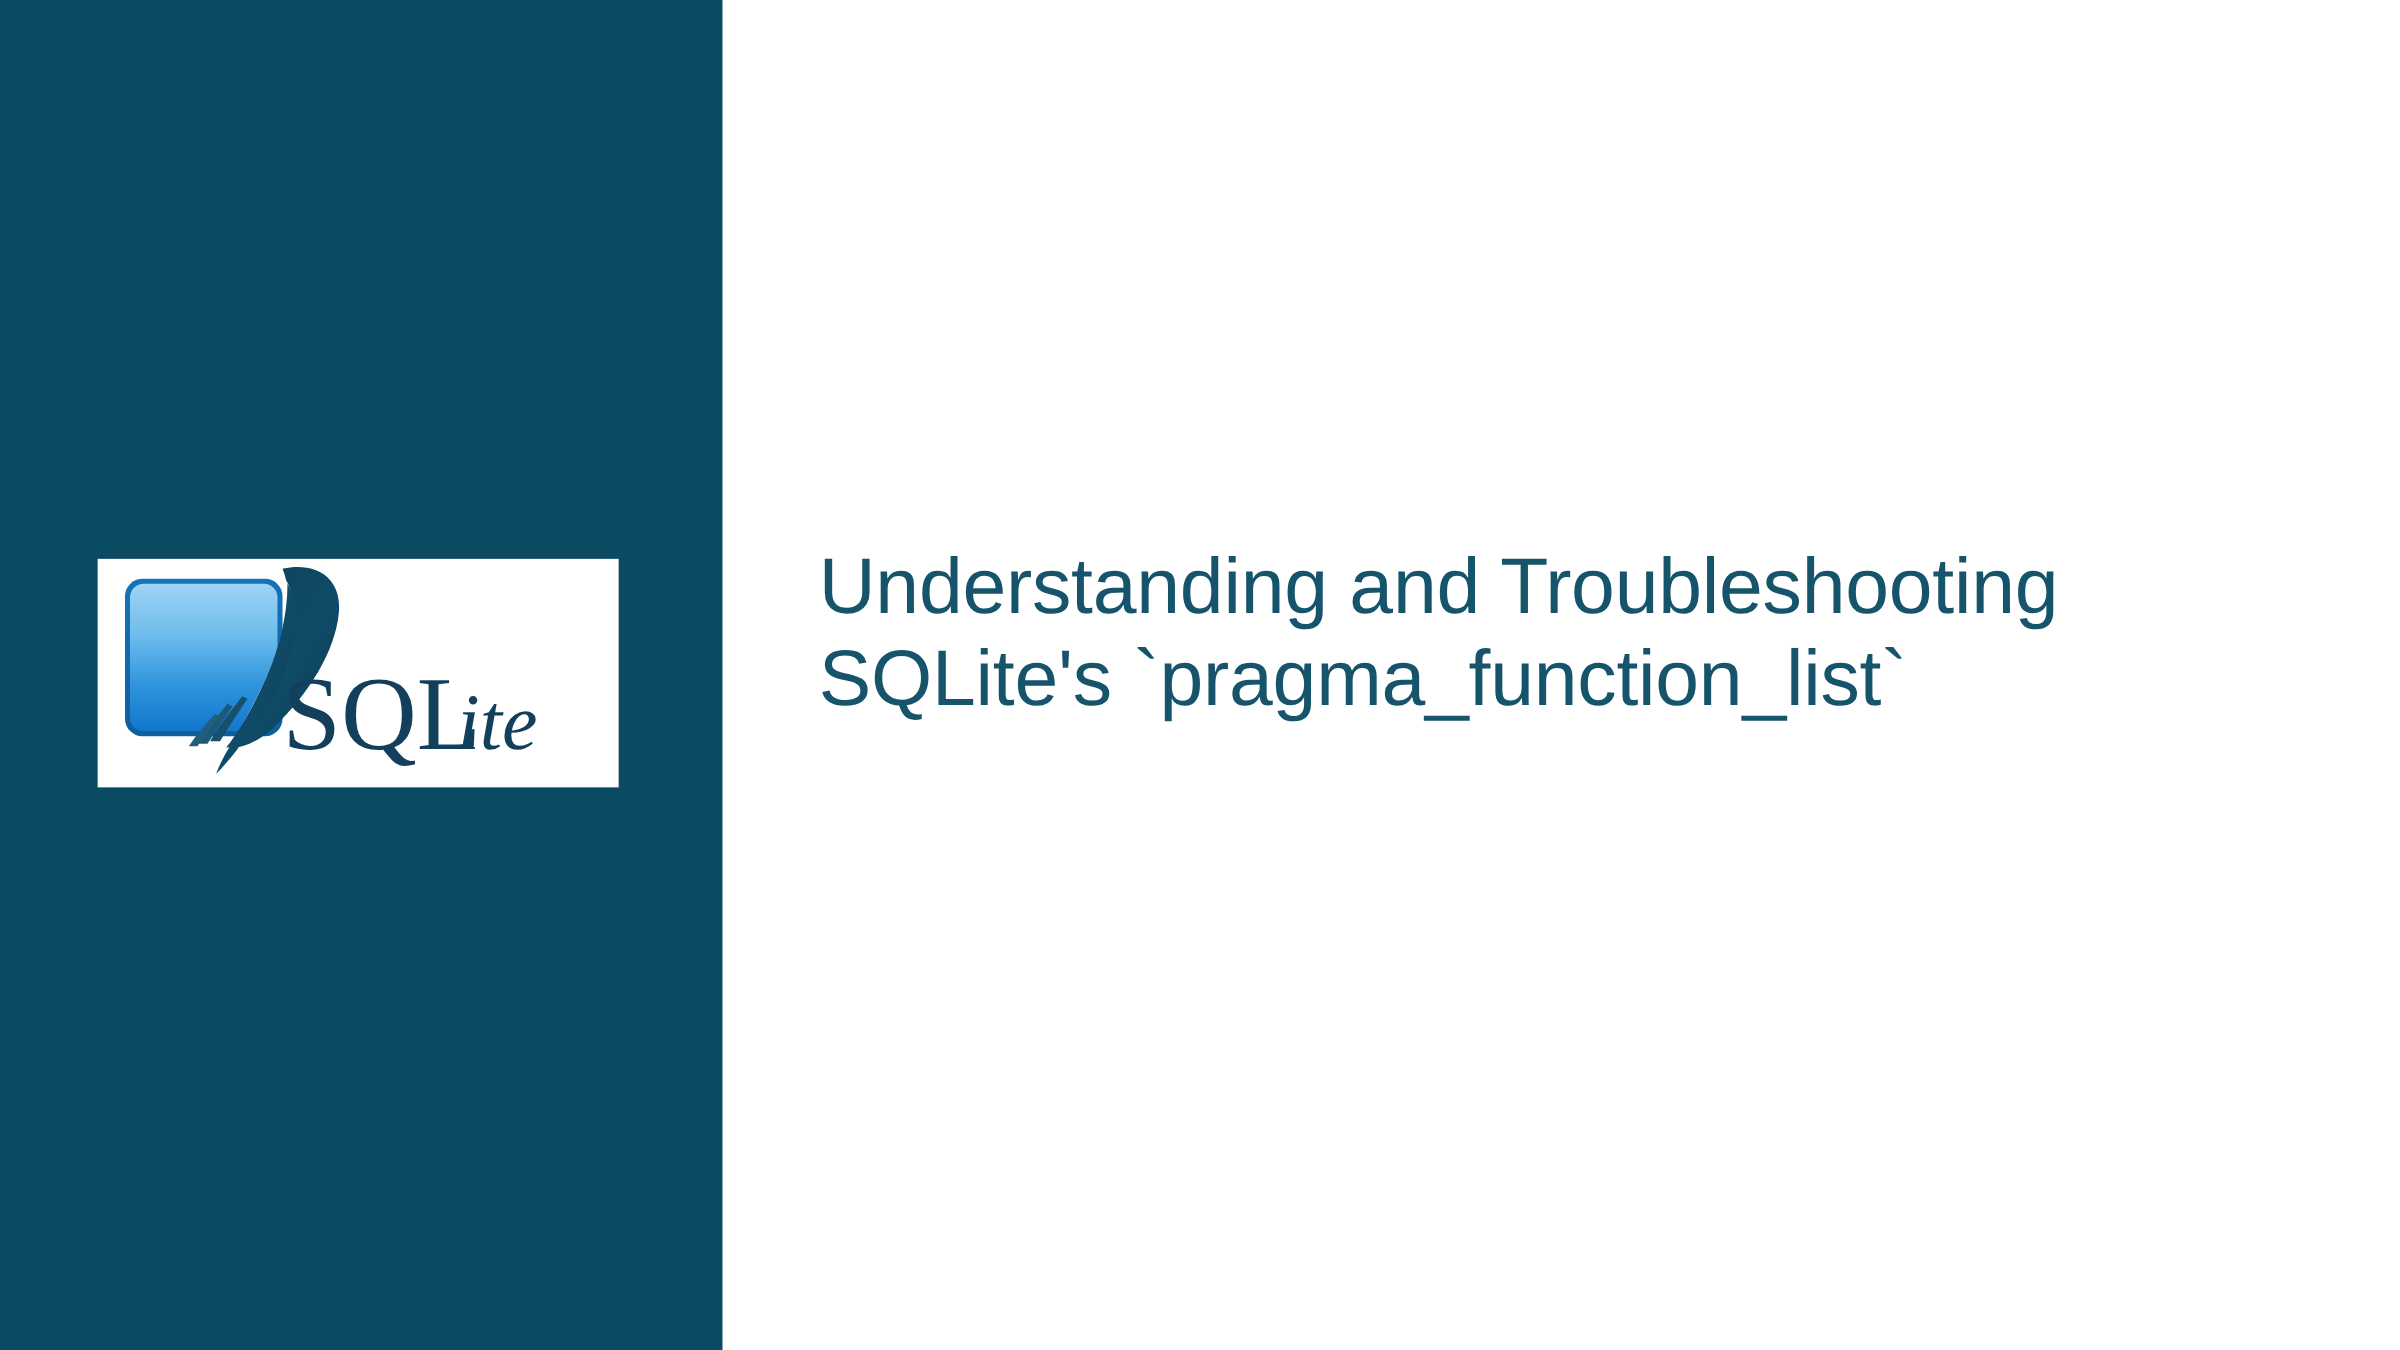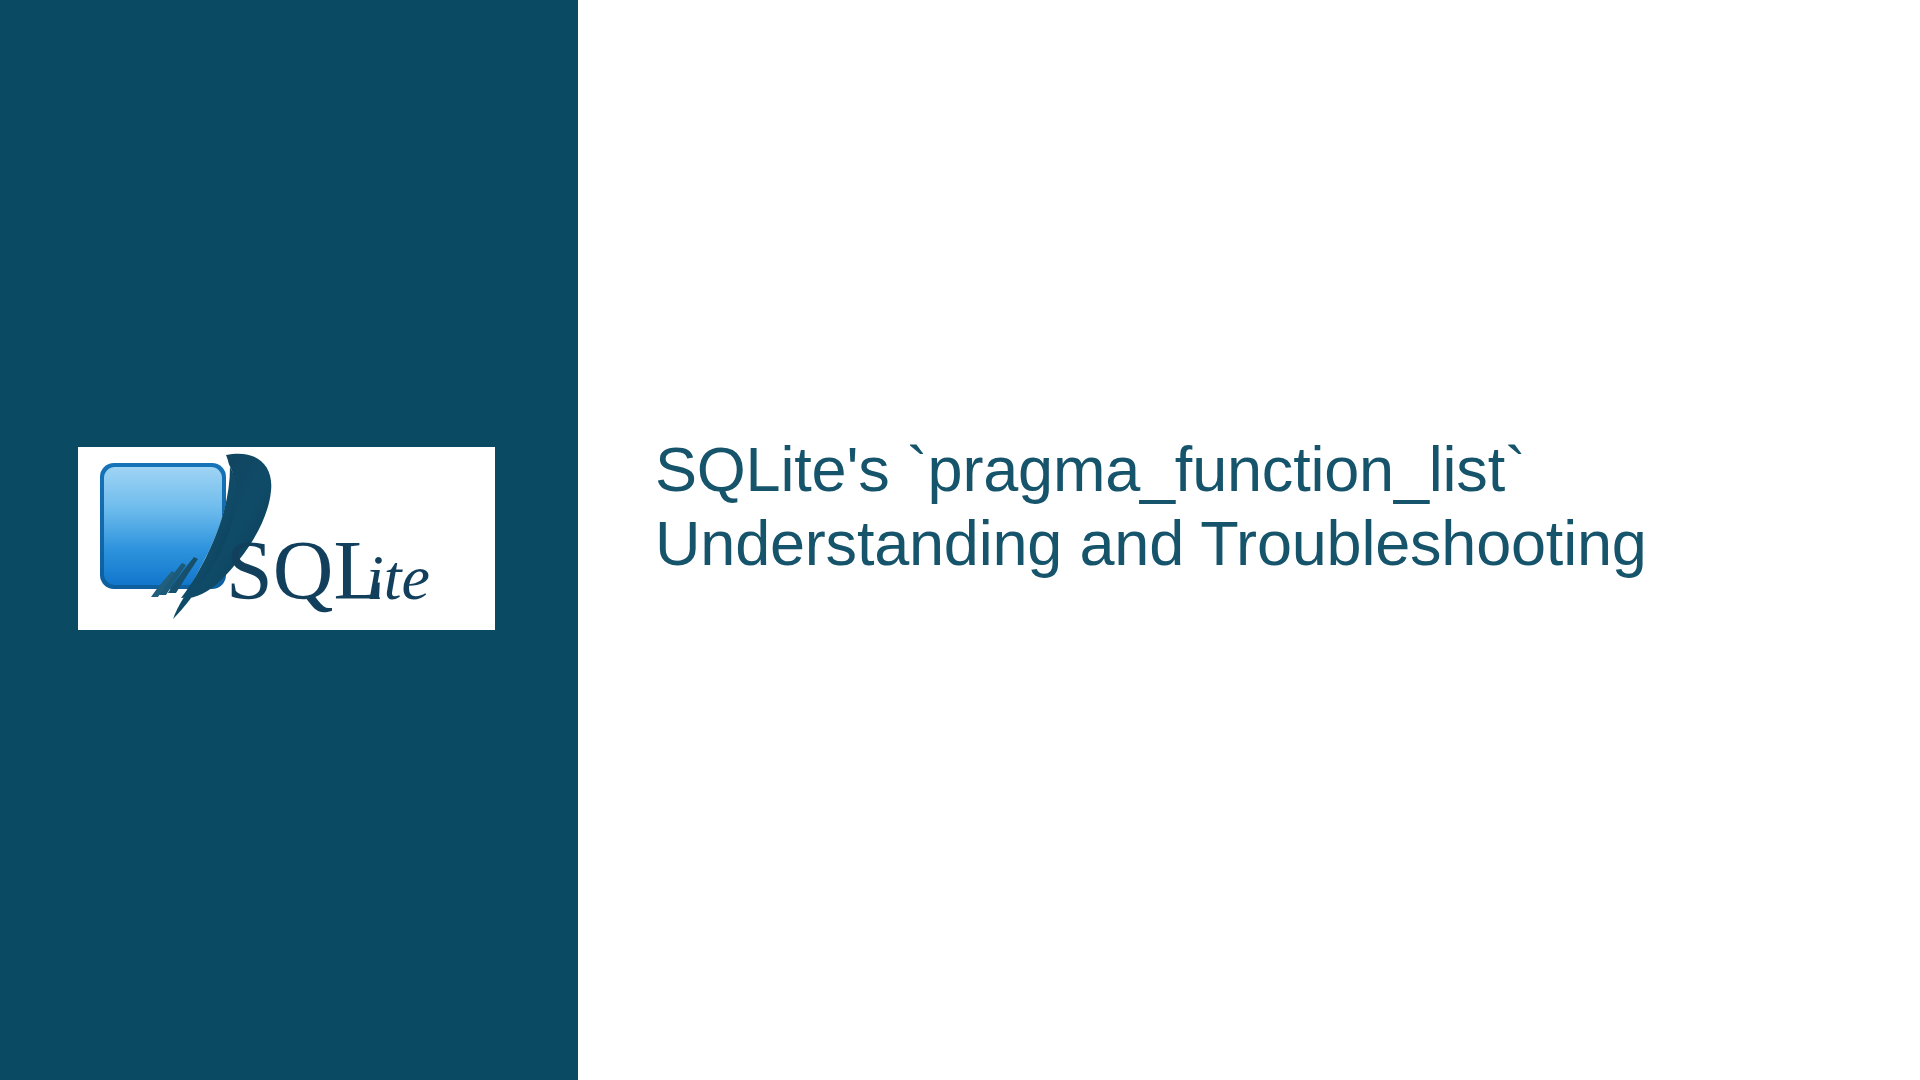--- a/index.html
+++ b/index.html
@@ -113,17 +113,17 @@
       <path d="M97 126 C90 136 84 144 80 150 L73 150 C79 141 87 132 94 124 Z" fill="#215f7c"></path>
 
       <path d="M106 150 C101 158 97 166 95 172 C100 167 107 159 113 151 Z" fill="#0f4b68"></path>
 
       <text x="148" y="152" font-family="'Liberation Serif', 'DejaVu Serif', serif" font-size="84" fill="#113f5c">SQL</text>
       <text x="288" y="152" font-family="'Liberation Serif', 'DejaVu Serif', serif" font-size="64" font-style="italic" fill="#113f5c">ite</text>
     </svg>
   </div>
 
   <div class="title-block">
+    <div class="title-line">Understanding and Troubleshooting</div>
     <div class="title-line">SQLite's `pragma_function_list`</div>
-    <div class="title-line">Understanding and Troubleshooting</div>
   </div>
 
 </div>
 
 </body></html>

